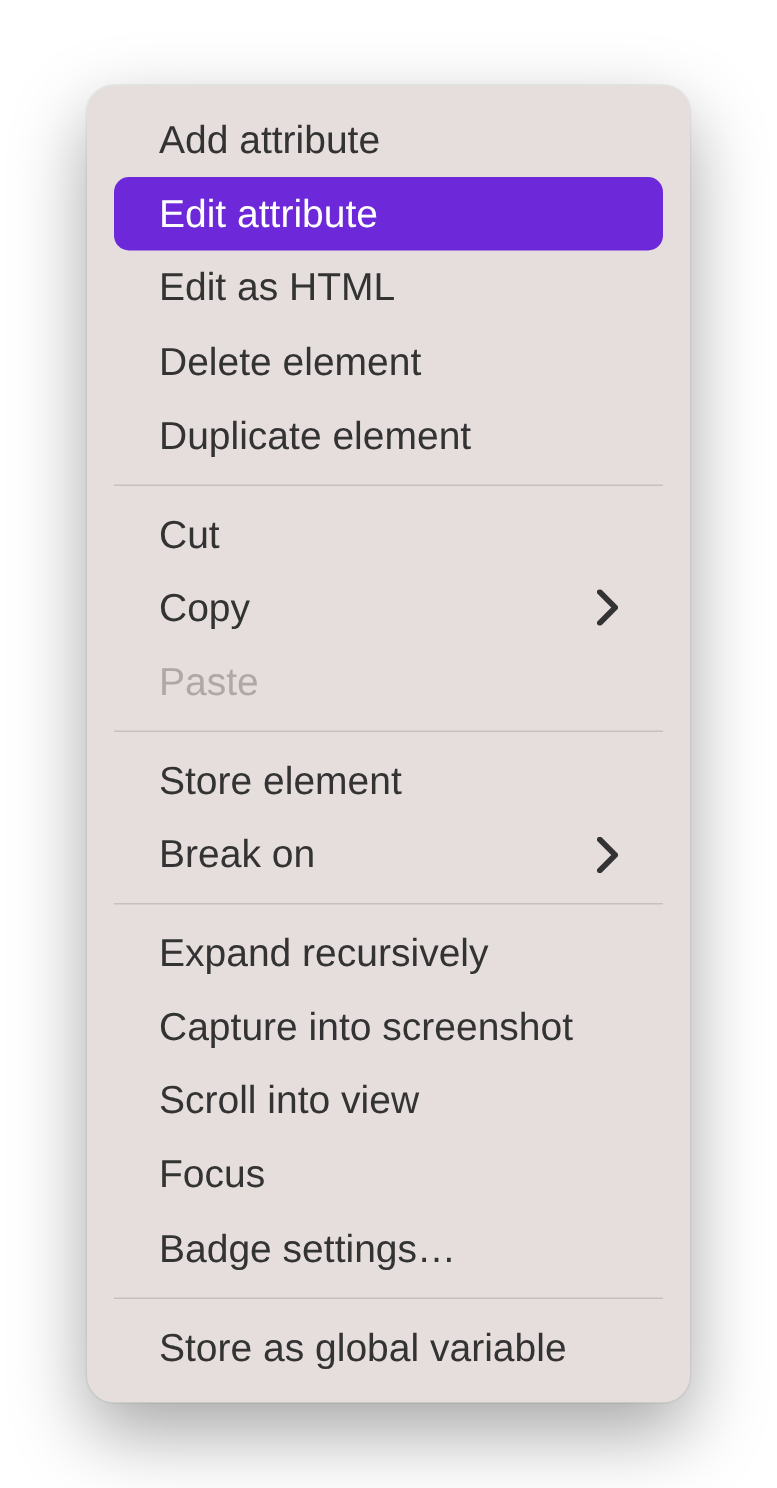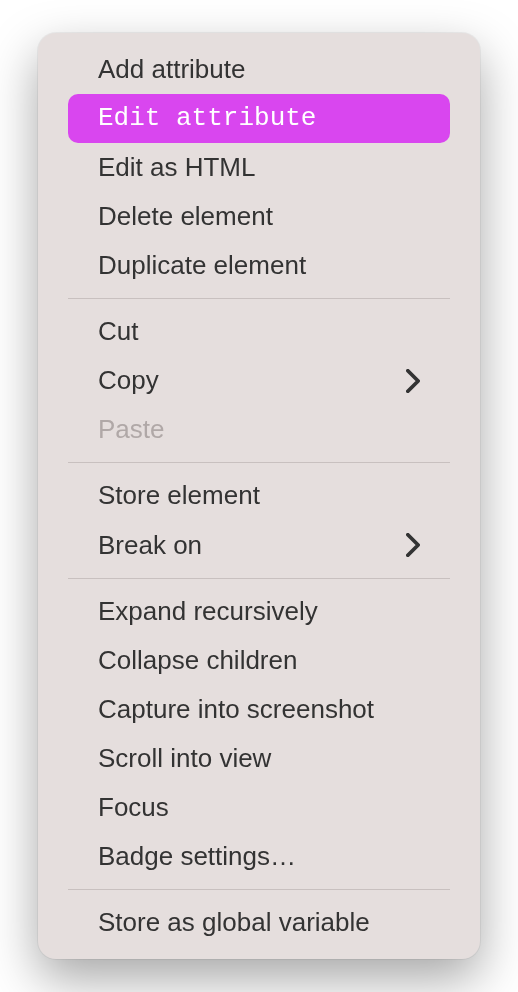--- a/index.html
+++ b/index.html
@@ -10,43 +10,42 @@
     body {
       font-family: -apple-system, BlinkMacSystemFont, "Segoe UI", Helvetica, Arial, sans-serif;
       background: #ffffff;
       width: 518px;
       height: 992px;
       display: flex;
       align-items: center;
       justify-content: center;
     }
     .context-menu {
-      width: 442px;
+      width: 402px;
       background: #e5dedd;
       border-radius: 18px;
-      padding: 12px 16px;
+      padding: 12px 4px;
       box-shadow: 0 20px 50px rgba(0,0,0,0.35), 0 0 0 1px rgba(0,0,0,0.05);
       position: relative;
     }
     .menu-item {
       display: flex;
       align-items: center;
       justify-content: space-between;
       padding: 7px 30px 7px 30px;
       margin: 0 14px;
       border-radius: 10px;
       font-size: 26px;
       color: #333333;
       cursor: default;
       line-height: 1.35;
     }
     .menu-item.selected {
-      background: #d946ef;
+      background: #6d28d9;
       color: #ffffff;
-      font-family: Liberation Mono, monospace;
     }
     .menu-item.disabled {
       color: #b0a8a7;
       text-align: center;
     }
     .menu-separator {
       height: 1px;
       background: #c8c0bf;
       margin: 8px 14px;
     }
@@ -103,23 +102,20 @@
         <svg viewBox="0 0 8 14" xmlns="http://www.w3.org/2000/svg">
           <path d="M1 1 L7 7 L1 13" stroke="#333333" stroke-width="2.2" fill="none" stroke-linecap="round" stroke-linejoin="round"></path>
         </svg>
       </span>
     </div>
     <div class="menu-separator"></div>
     <div class="menu-item">
       <span>Expand recursively</span>
     </div>
     <div class="menu-item">
-      <span>Collapse children</span>
-    </div>
-    <div class="menu-item">
       <span>Capture into screenshot</span>
     </div>
     <div class="menu-item">
       <span>Scroll into view</span>
     </div>
     <div class="menu-item">
       <span>Focus</span>
     </div>
     <div class="menu-item">
       <span>Badge settings…</span>

